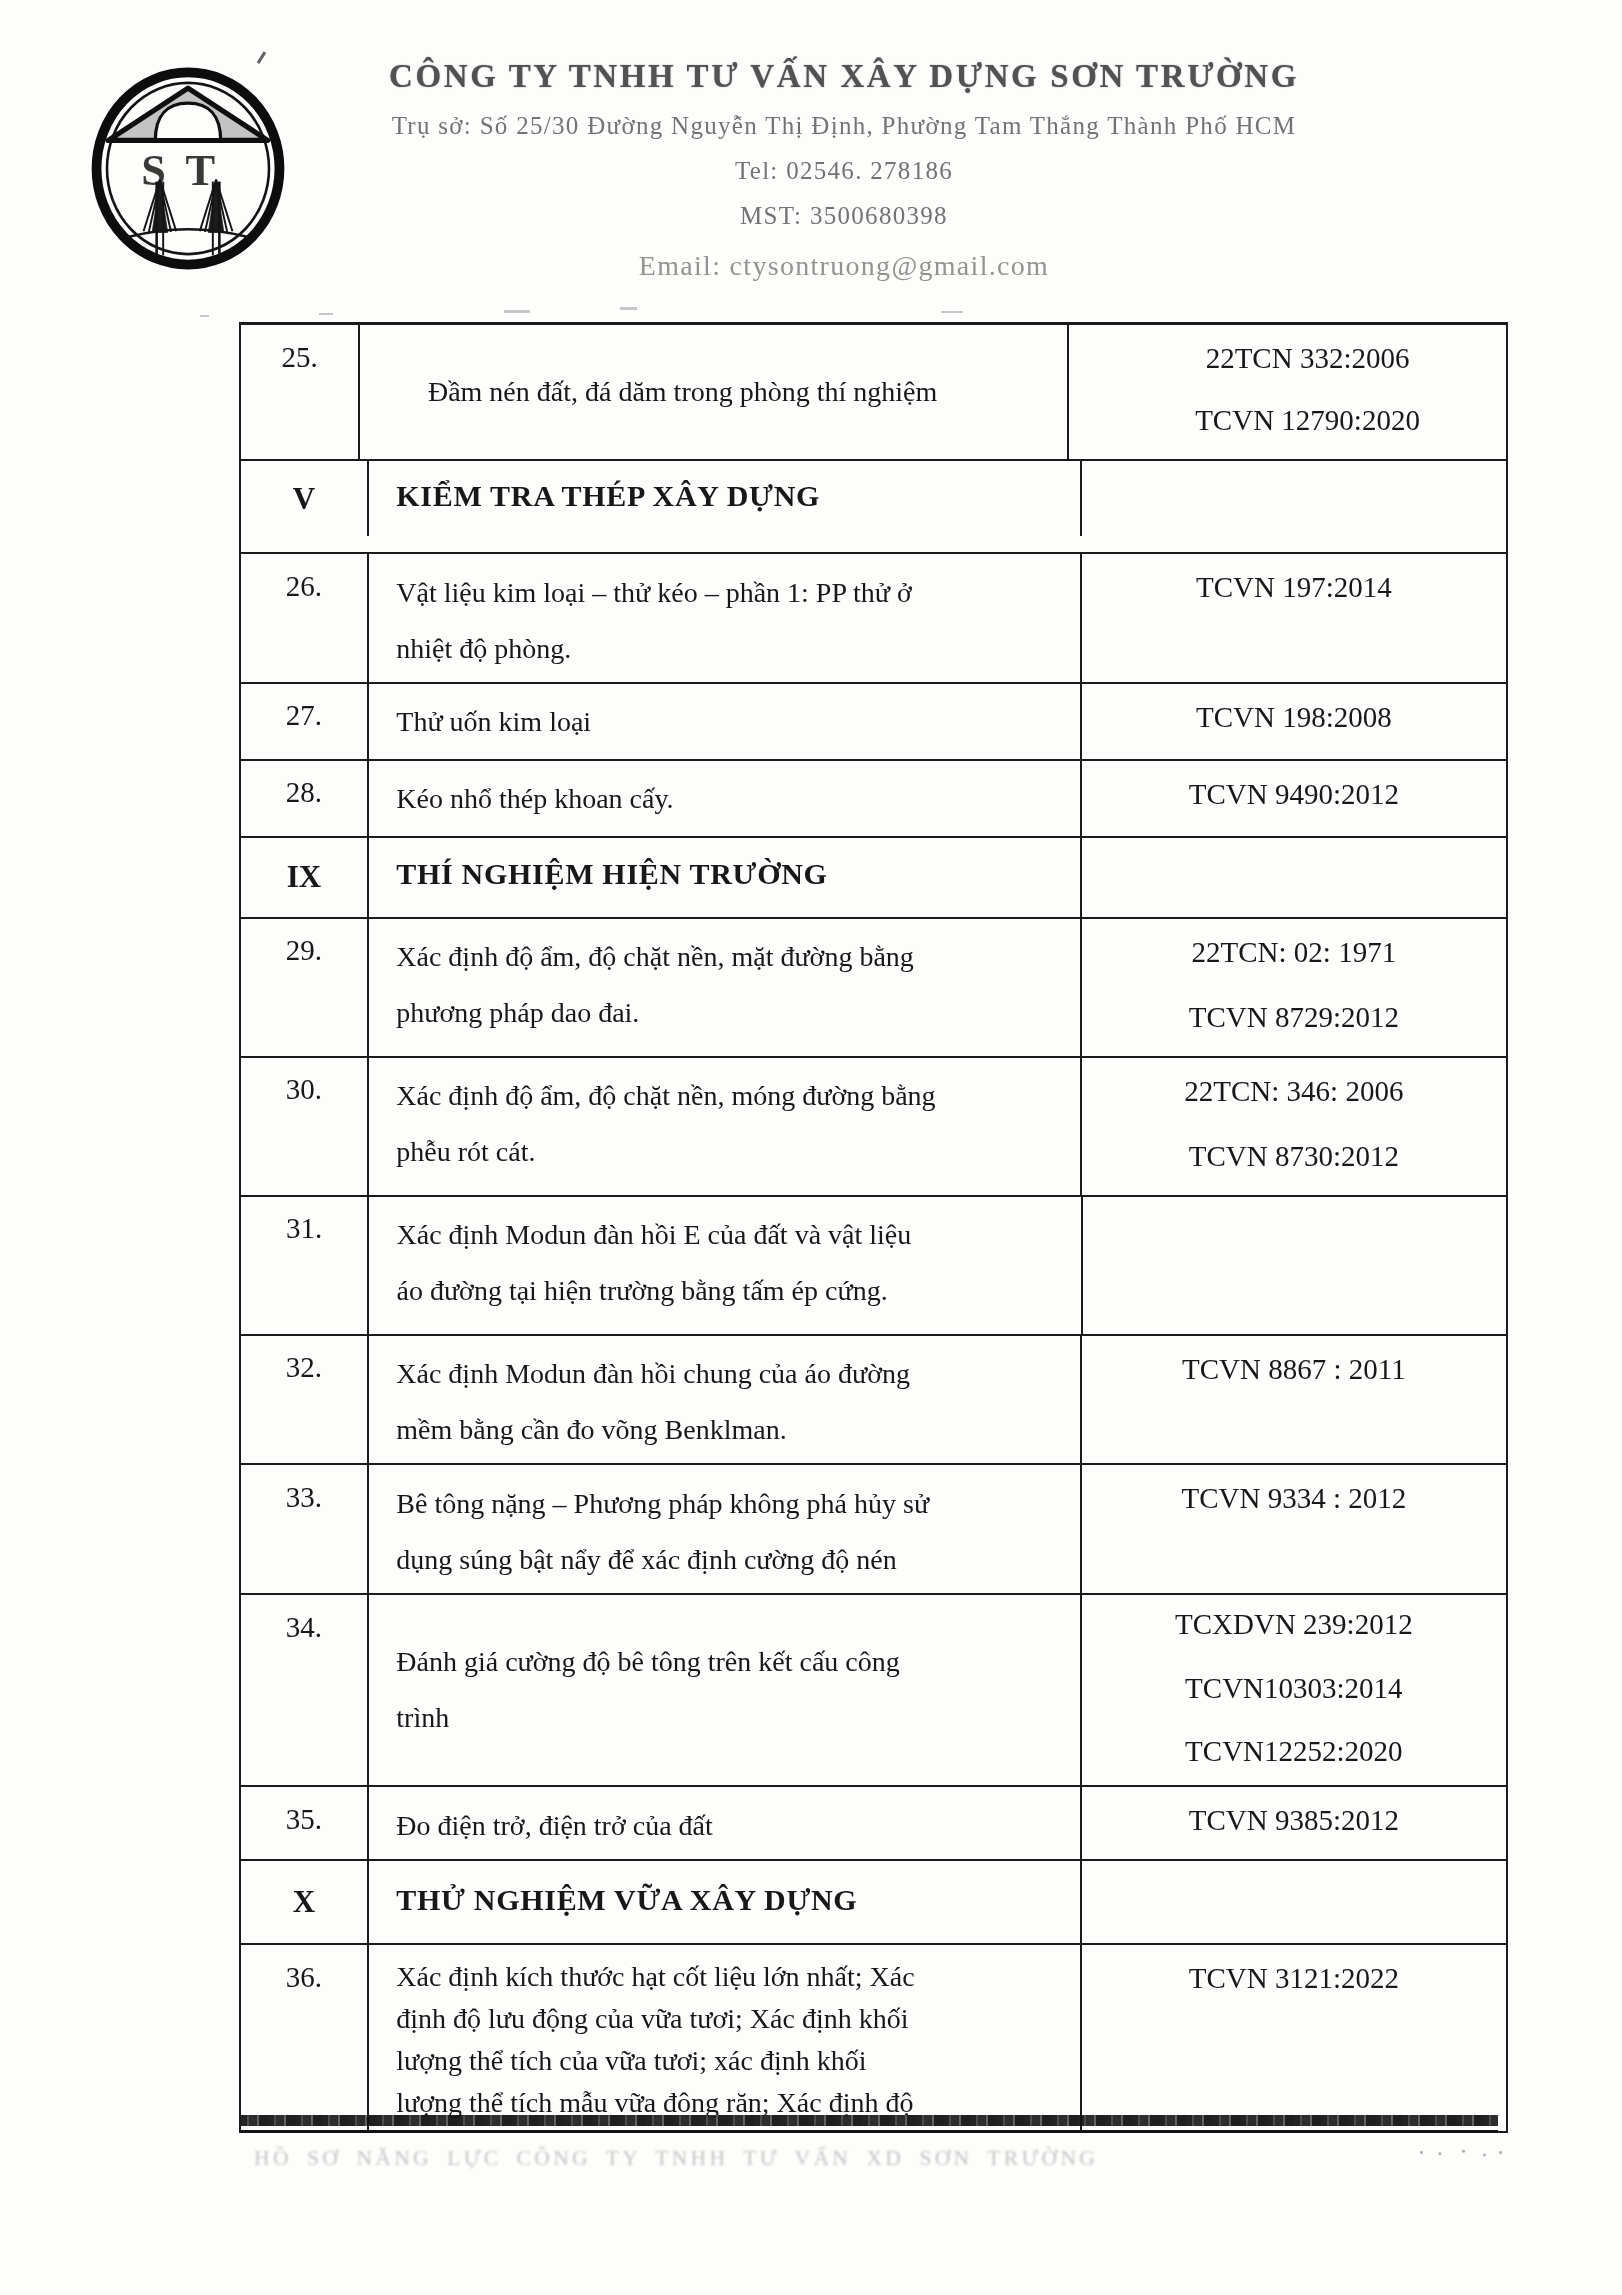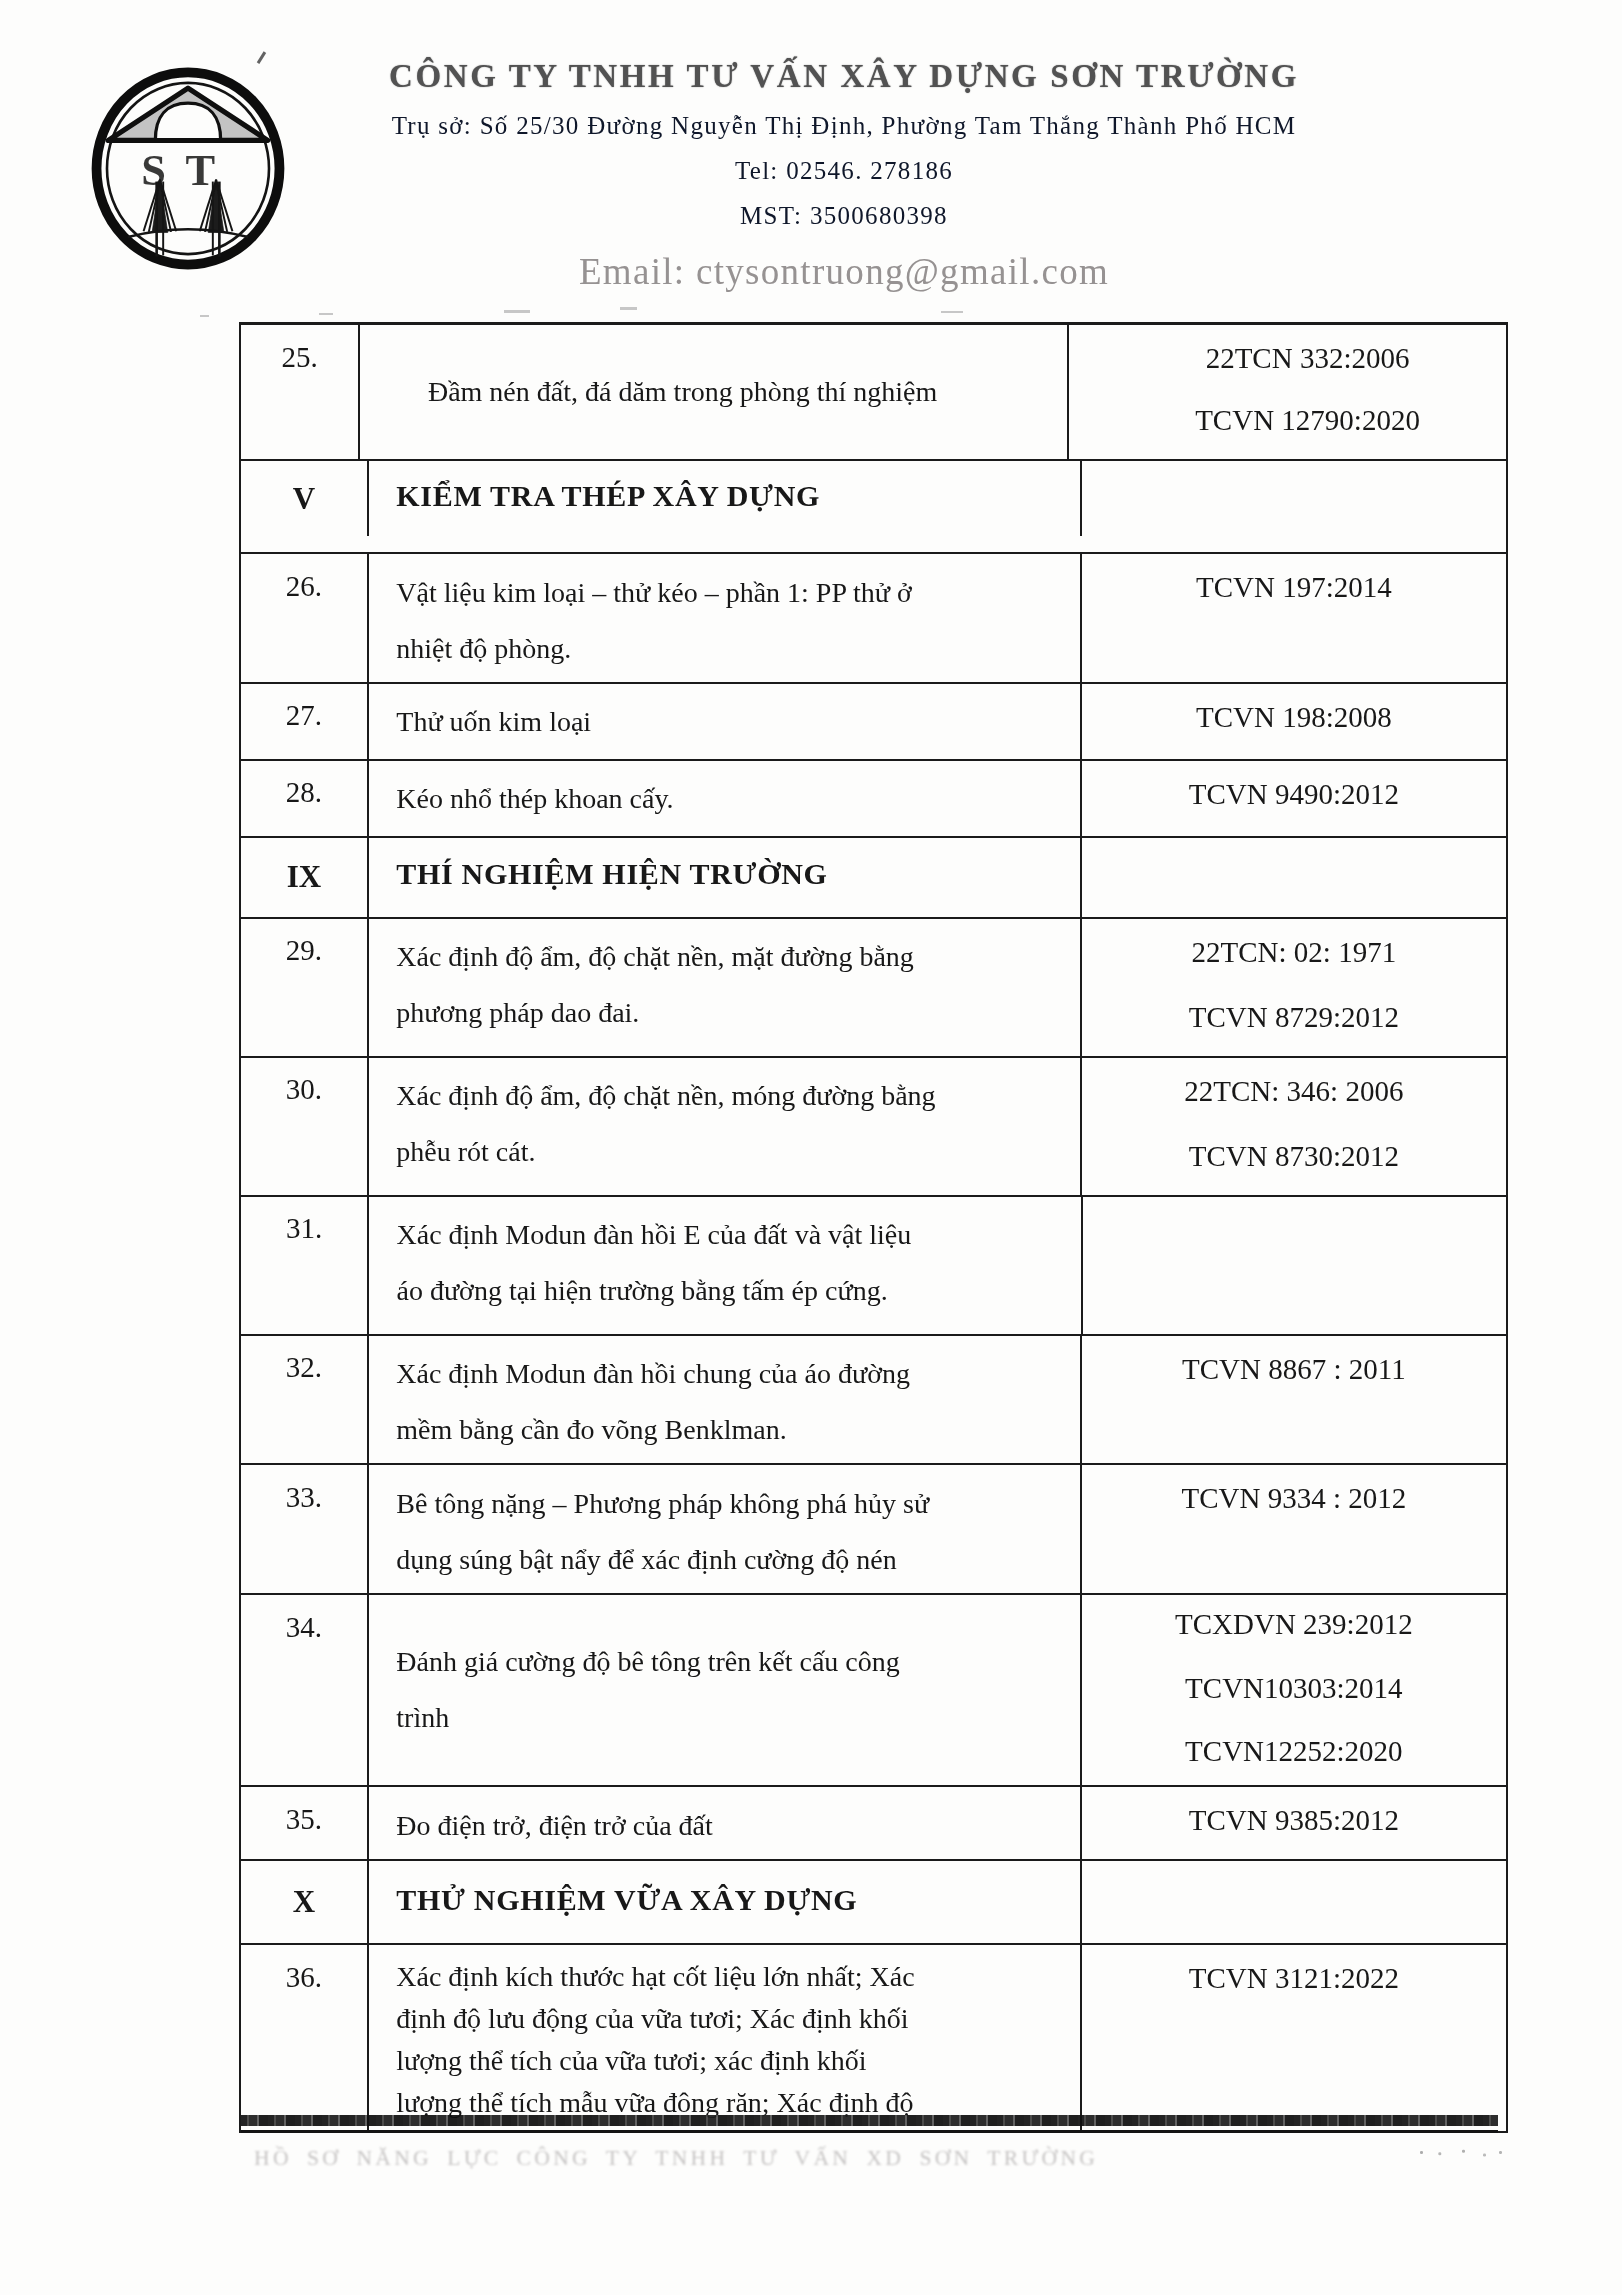--- a/index.html
+++ b/index.html
@@ -15,24 +15,24 @@
   
   .letterhead { position:absolute; left:0; top:0; width:1622px; height:321px; }
   .logo { position:absolute; left:90px; top:62px; width:196px; height:213px; }
   .htext { position:absolute; left:288px; top:58px; width:1112px; text-align:center; }
   .company {
     font-size:33px; font-weight:bold; letter-spacing:2.6px;
     color:#525252; filter:blur(0.3px);
     text-shadow:0 0 1.3px #8a8a8a;
   }
   .hline {
-    font-size:25px; color:#0f172a; letter-spacing:1.3px;
+    font-size:25px; color:#737373; letter-spacing:1.3px;
     margin-top:17px; filter:blur(0.7px);
   }
-  .hline.email { font-size:37px; color:#969292; margin-top:19.6px; }
+  .hline.email { font-size:28px; color:#969292; margin-top:19.6px; }
 
   
   .artifact { position:absolute; background:#9b9b9b; opacity:.55; }
   .tick-mark {
     position:absolute; left:260px; top:51px; width:2.6px; height:13px;
     background:#3c3c3c; transform:rotate(32deg); opacity:.8;
   }
 
   
   .stable {

